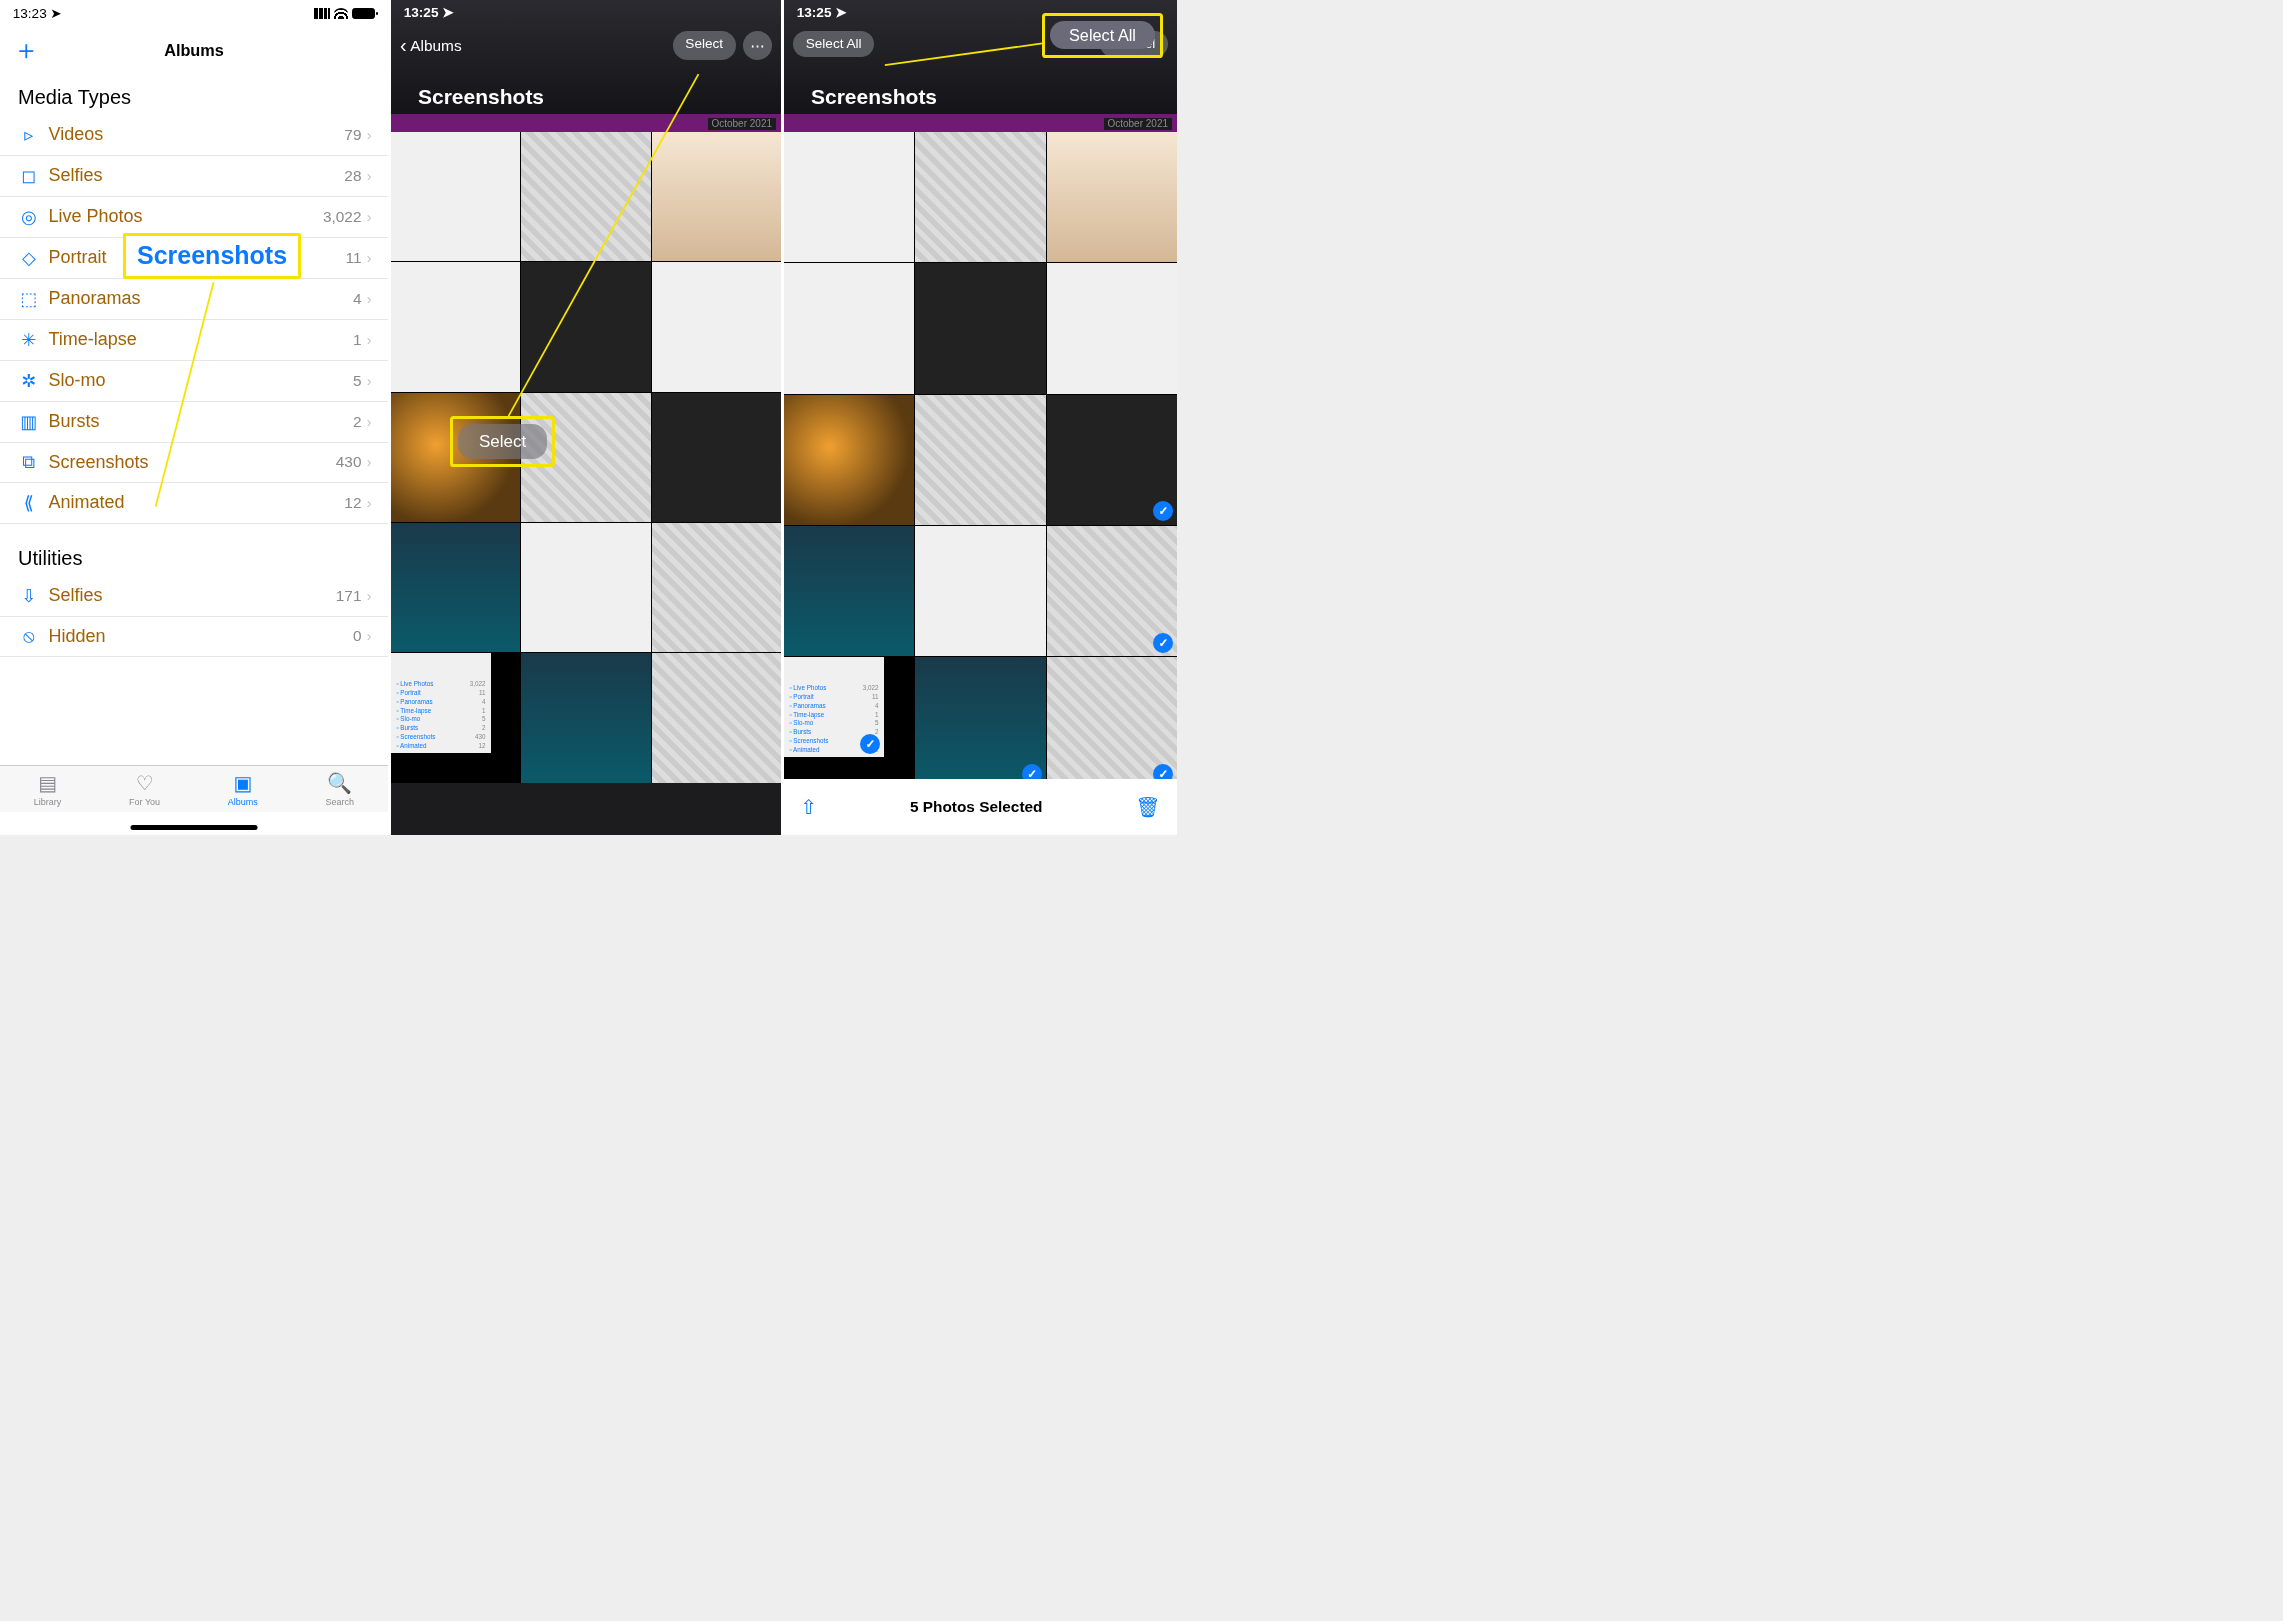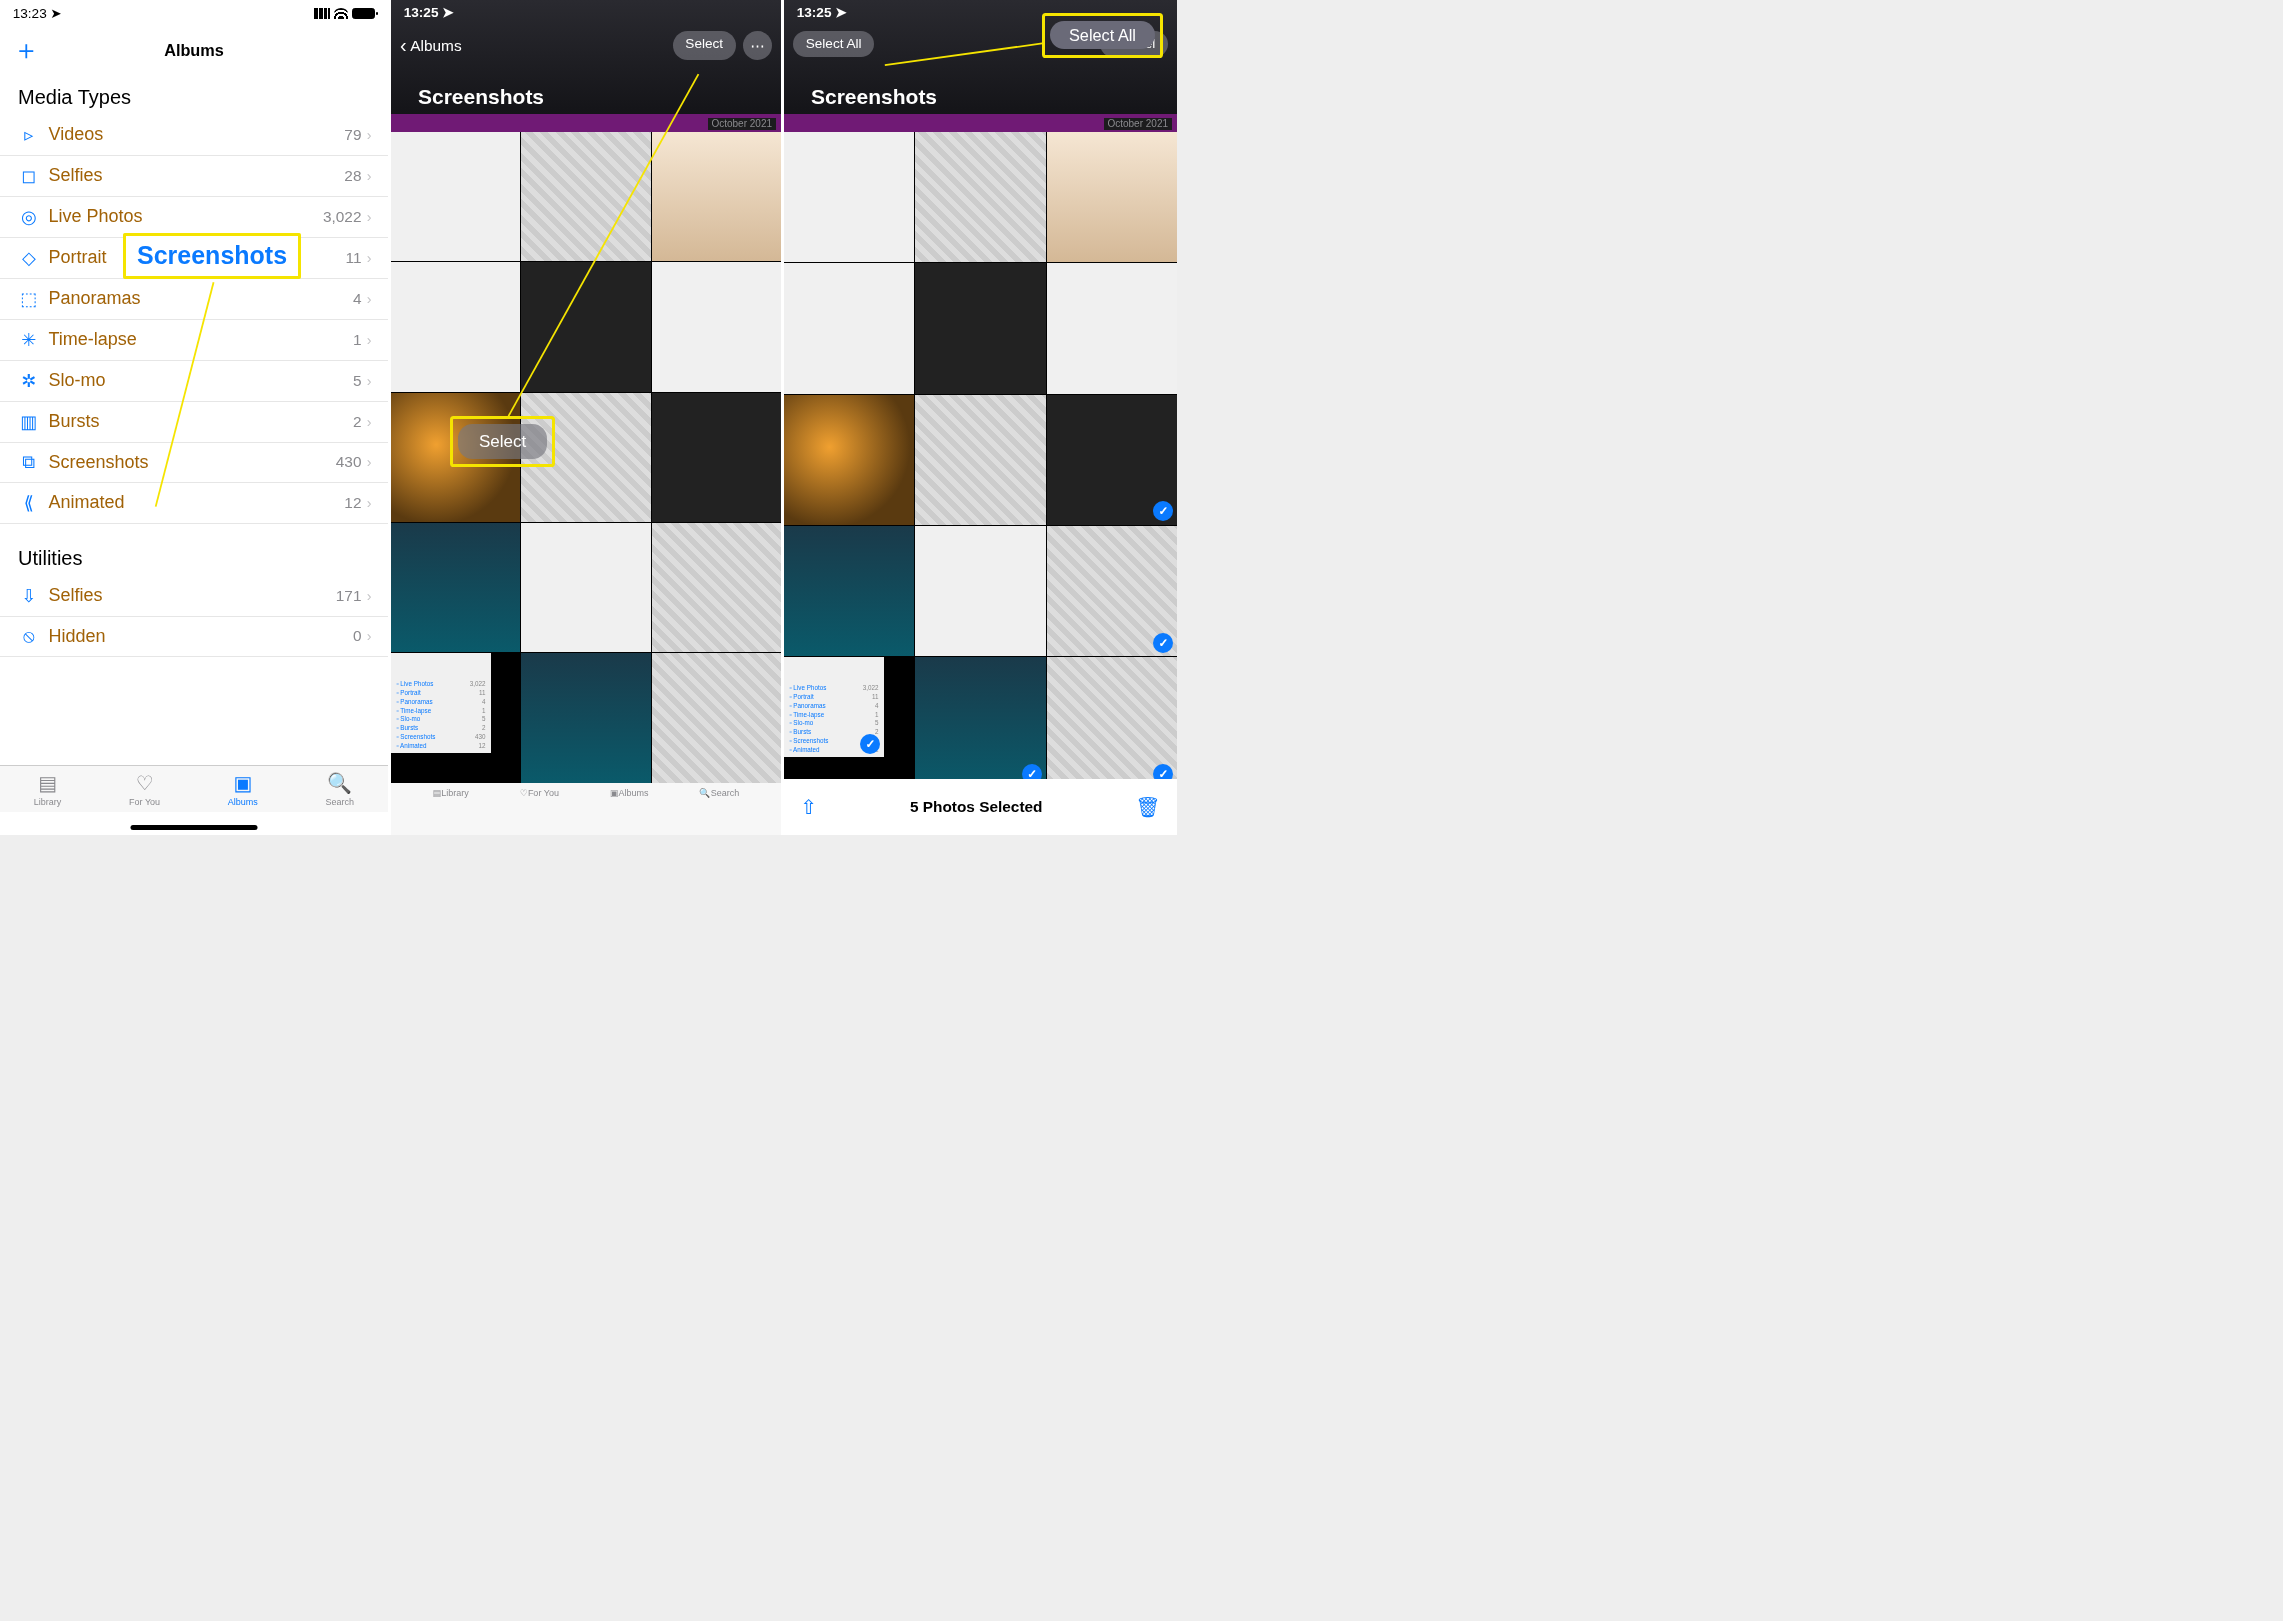--- a/index.html
+++ b/index.html
@@ -259,26 +259,20 @@
               <div class="mr">
                 <span>▫ Animated</span>
                 <span class="mc">12</span>
               </div>
             </div>
           </div>
           <div class="cell g3"></div>
           <div class="cell mos"></div>
         </div>
   </div>
-  <div class="bbar tabs">
-    <div class="it"><span class="ic2">▤</span><span>Library</span></div>
-    <div class="it"><span class="ic2">♡</span><span>For You</span></div>
-    <div class="it act"><span class="ic2">▣</span><span>Albums</span></div>
-    <div class="it"><span class="ic2">🔍</span><span>Search</span></div>
-  </div>
 </div>
 
 <div class="phone p3 dark">
   <div class="hero">
     <div class="dsb">
       <span><span>13:25</span> <span>➤</span></span>
     </div>
     <div class="tbar">
       <div class="pill">Select All</div>
       <div class="pill">Cancel</div>

